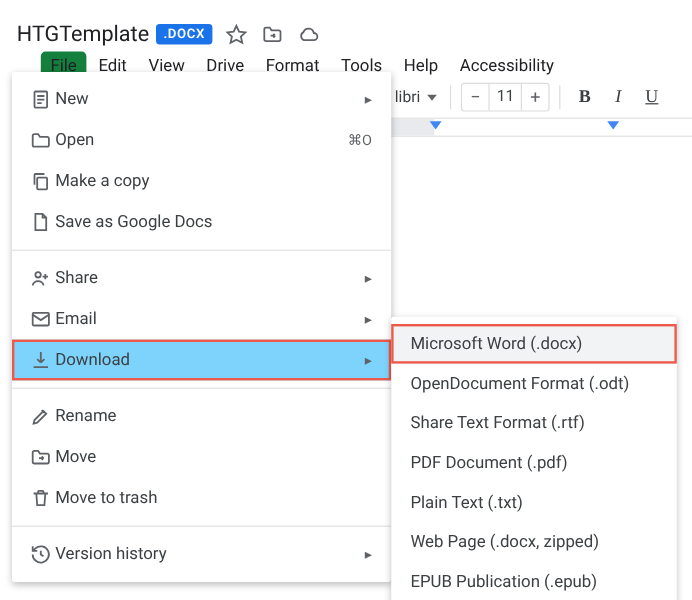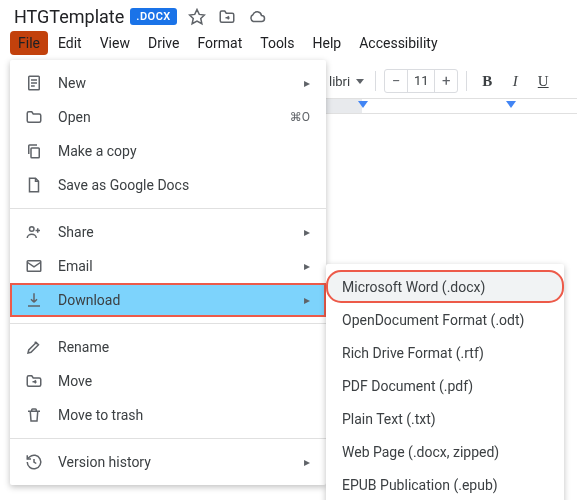--- a/index.html
+++ b/index.html
@@ -11,21 +11,21 @@
     width: 577px;
     height: 500px;
     overflow: hidden;
     position: relative;
   }
 
   
   .titlebar {
     display: flex;
     align-items: center;
-    padding: 6px 14px 0 14px;
+    padding: 18px 14px 0 14px;
     gap: 6px;
   }
   .doc-title {
     font-size: 18px;
     color: #202124;
   }
   .badge {
     background: #1a73e8;
     color: #fff;
     font-size: 11px;
@@ -52,21 +52,22 @@
     gap: 2px;
     font-size: 14px;
     color: #202124;
   }
   .menu-item {
     padding: 4px 8px;
     border-radius: 4px;
     cursor: pointer;
   }
   .menu-item.active {
-    background: #c2410c;
+    background: #15803d;
+    margin-left: 24px;
   }
 
   
   .toolbar {
     position: absolute;
     top: 66px;
     left: 326px;
     right: 0;
     height: 30px;
     display: flex;
@@ -166,21 +167,21 @@
     border-radius:2px;
     padding: 6px 0;
     z-index: 5;
   }
   .dd-item {
     display:flex;
     align-items:center;
     height: 34px;
     padding: 0 16px 0 14px;
     cursor:pointer;
-    gap: 14px;
+    gap: 2px;
     color:#3c4043;
     position:relative;
   }
   .dd-icon {
     width:20px;
     height:20px;
     display:inline-flex;
     align-items:center;
     justify-content:center;
     color:#5f6368;
@@ -218,21 +219,20 @@
     padding: 6px 0 8px 0;
     z-index:6;
   }
   .sub-item {
     display:flex;
     align-items:center;
     height: 33px;
     padding: 0 16px;
     cursor:pointer;
     color:#3c4043;
-    border-radius:15px;
   }
   .sub-item.highlighted {
     outline: 2px solid #ed5a49;
     outline-offset: -2px;
     background:#f1f3f4;
   }
 
   svg { display:block; }
 </style>
 </head>
@@ -424,21 +424,21 @@
 </div>
 
 <div class="submenu">
   <div class="sub-item highlighted">
     <span>Microsoft Word (.docx)</span>
   </div>
   <div class="sub-item">
     <span>OpenDocument Format (.odt)</span>
   </div>
   <div class="sub-item">
-    <span>Rich Drive Format (.rtf)</span>
+    <span>Share Text Format (.rtf)</span>
   </div>
   <div class="sub-item">
     <span>PDF Document (.pdf)</span>
   </div>
   <div class="sub-item">
     <span>Plain Text (.txt)</span>
   </div>
   <div class="sub-item">
     <span>Web Page (.docx, zipped)</span>
   </div>

